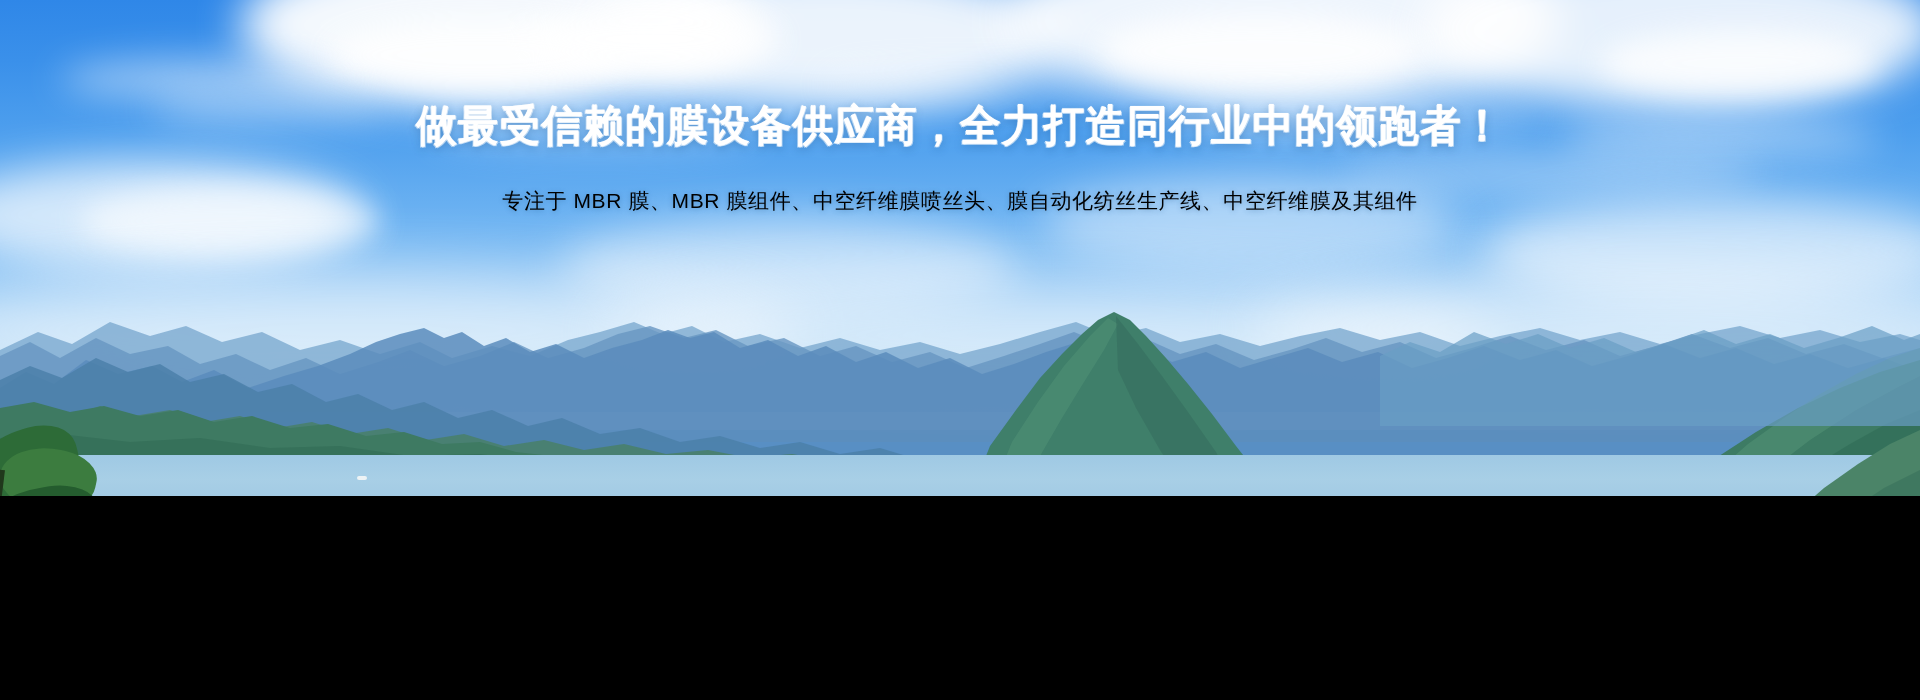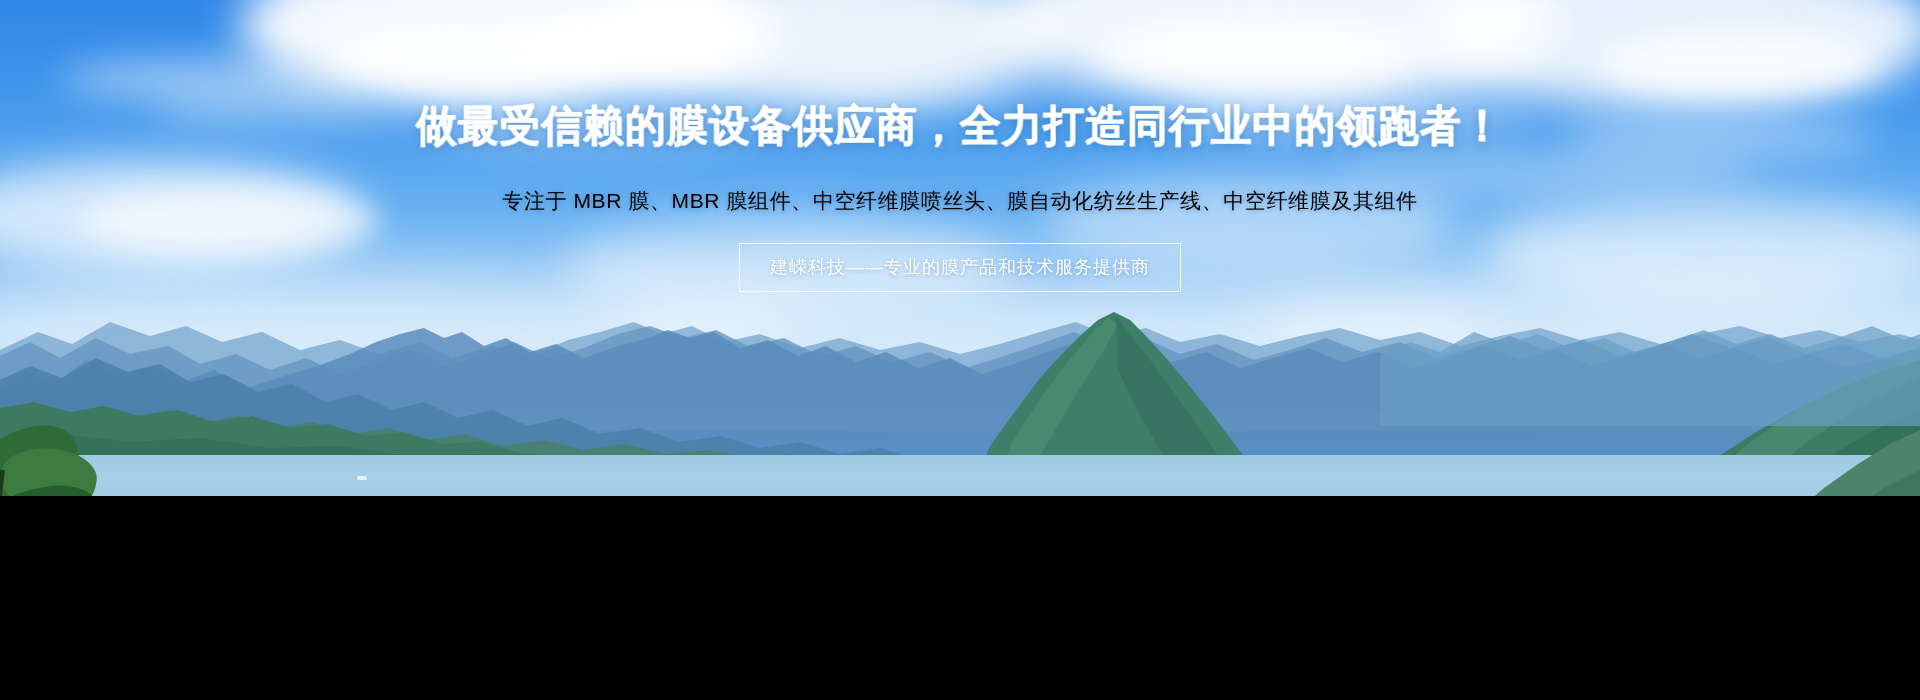--- a/index.html
+++ b/index.html
@@ -233,18 +233,15 @@
   <div class="leaf" style="left:110px;  top:660px; width:110px; height:64px; background:#1d4d24; transform:rotate(-12deg);"></div>
   <div style="position:absolute; left:0; top:470px; width:5px; height:230px; background:#20381c; transform:rotate(7deg); transform-origin:top center;"></div>
 
   <div style="position:absolute; left:-60px; top:560px; width:330px; height:200px; background:radial-gradient(ellipse at 25% 75%, rgba(12,44,20,.85) 0%, rgba(12,44,20,.45) 45%, rgba(12,44,20,0) 72%); pointer-events:none;"></div>
 
   <div class="copy">
     <div class="headline">做最受信赖的膜设备供应商，全力打造同行业中的领跑者！</div>
 
     <div class="subtitle">专注于 MBR 膜、MBR 膜组件、中空纤维膜喷丝头、膜自动化纺丝生产线、中空纤维膜及其组件</div>
 
-    <div class="tagbox-wrap">
-      <div class="tagbox">建嵘科技——专业的膜产品和技术服务提供商</div>
-    </div>
   </div>
 
 </div>
 
 </body></html>

